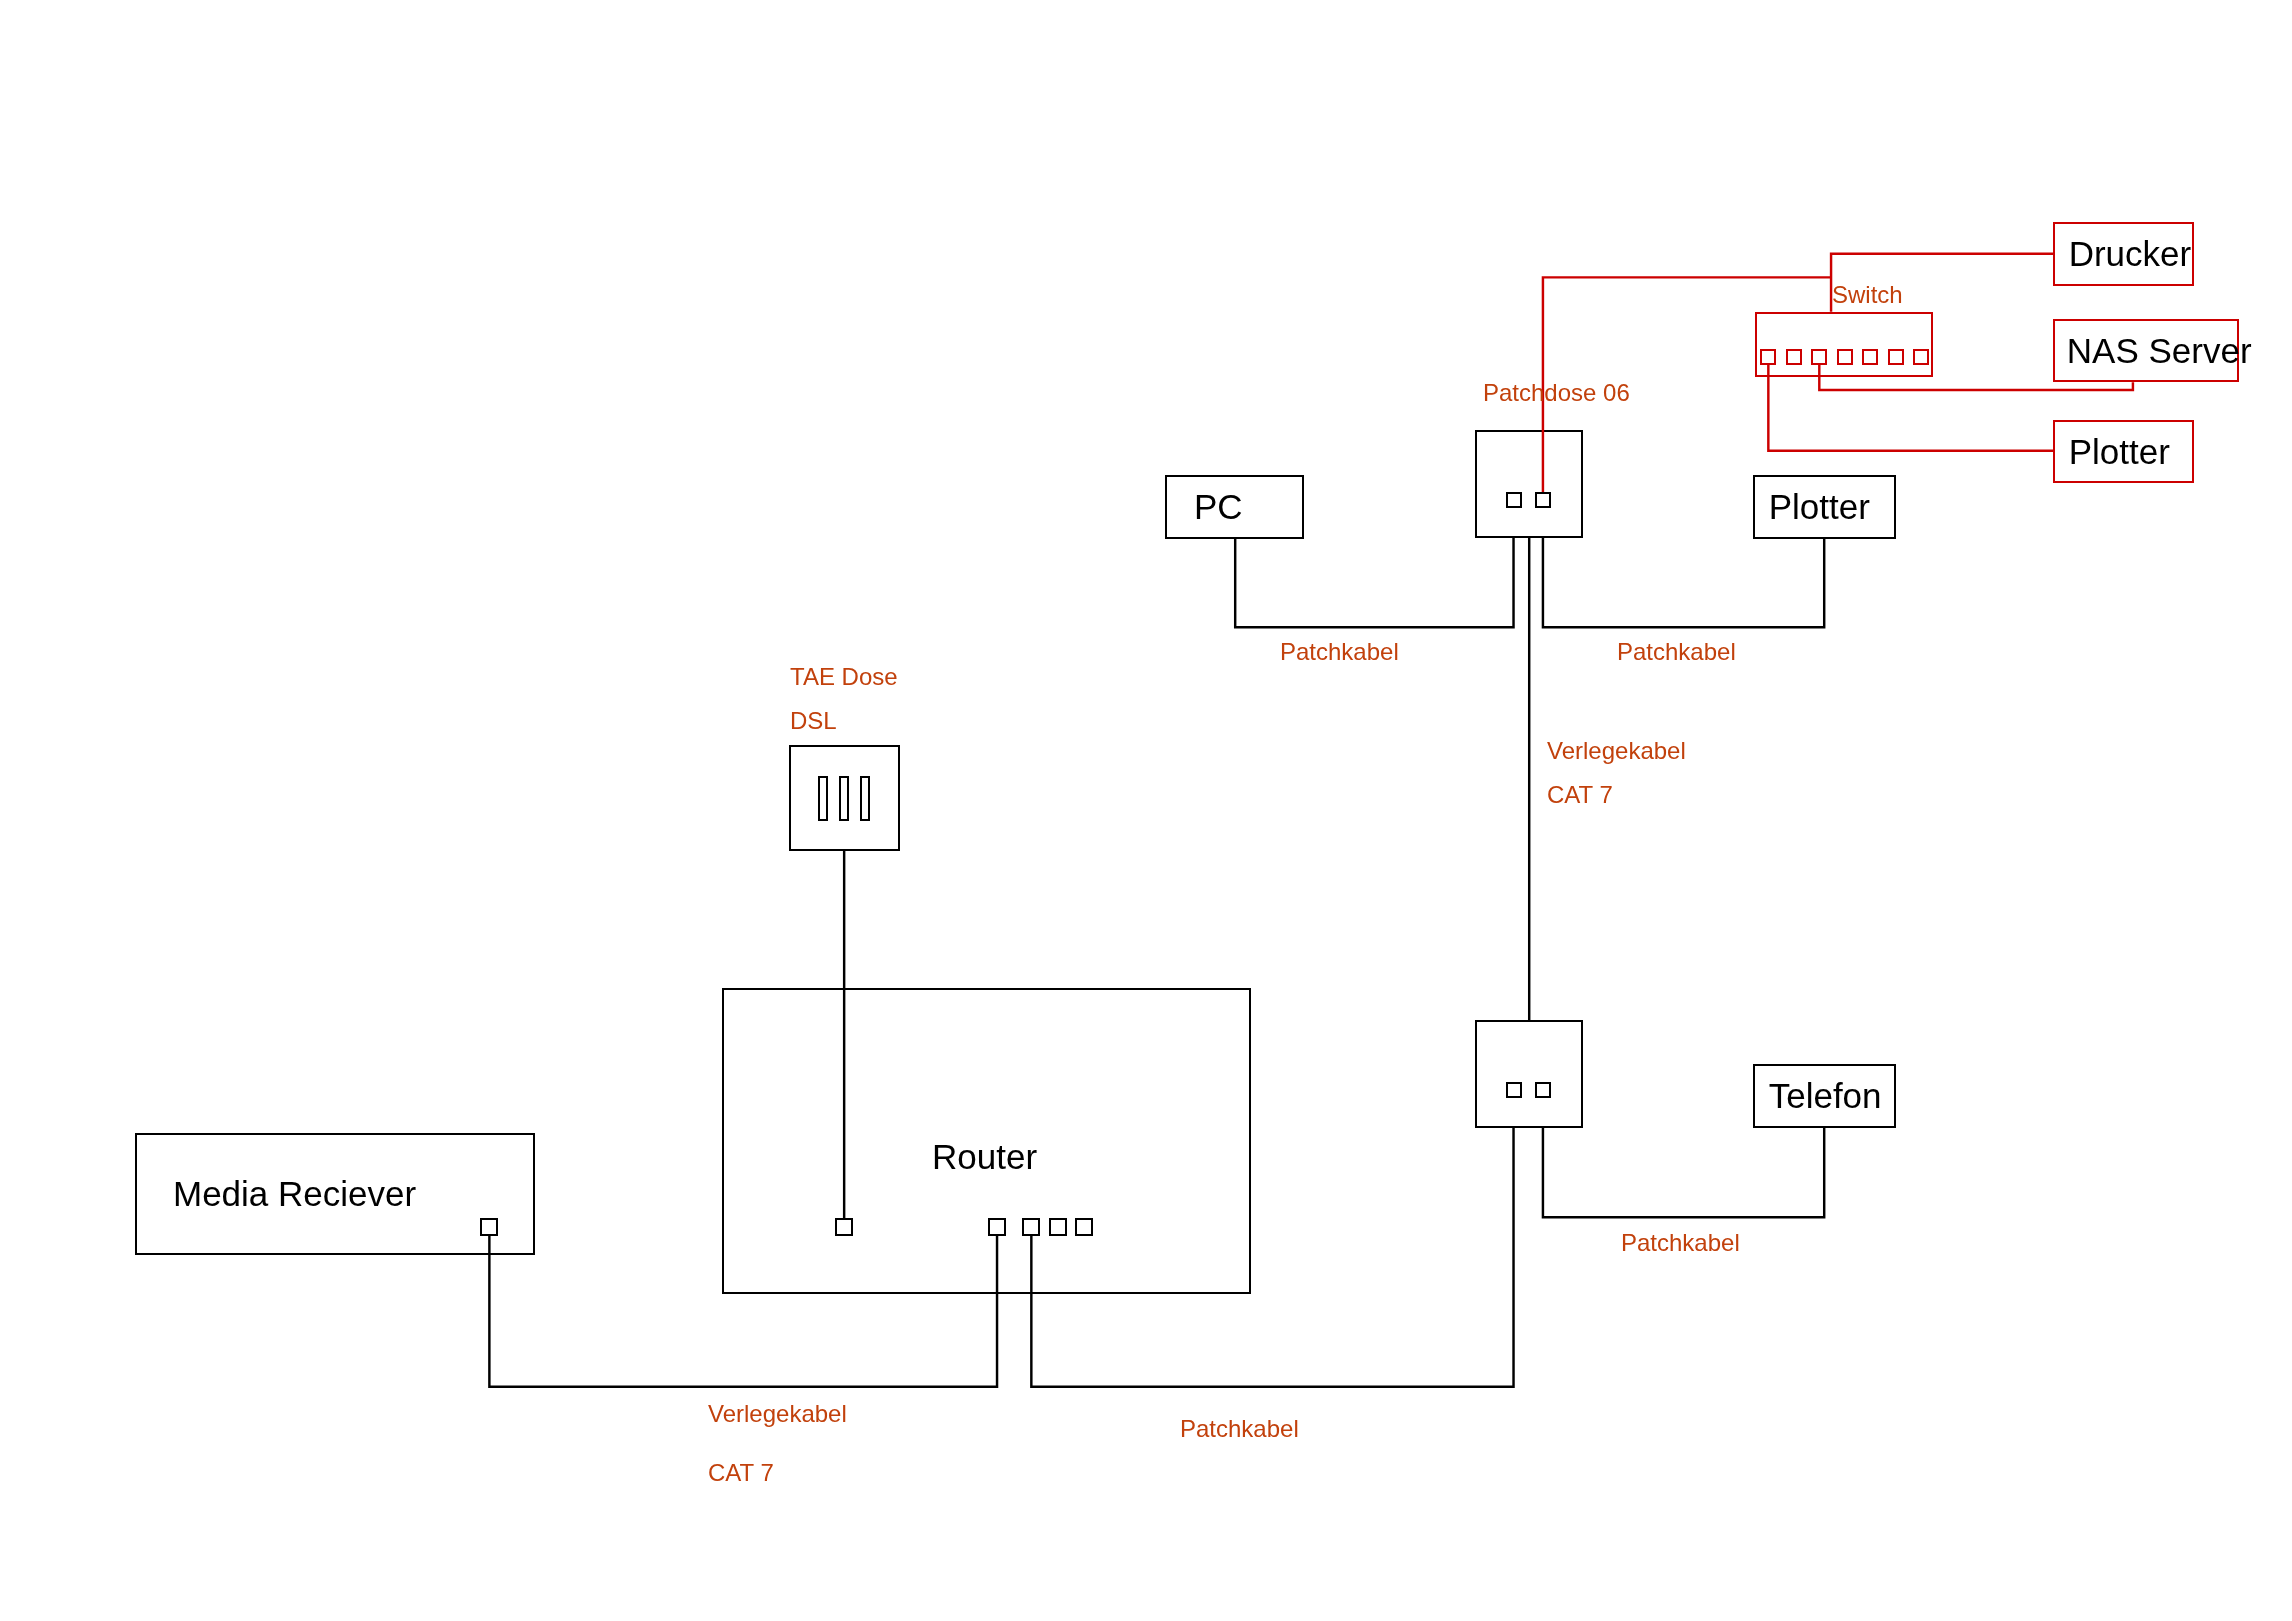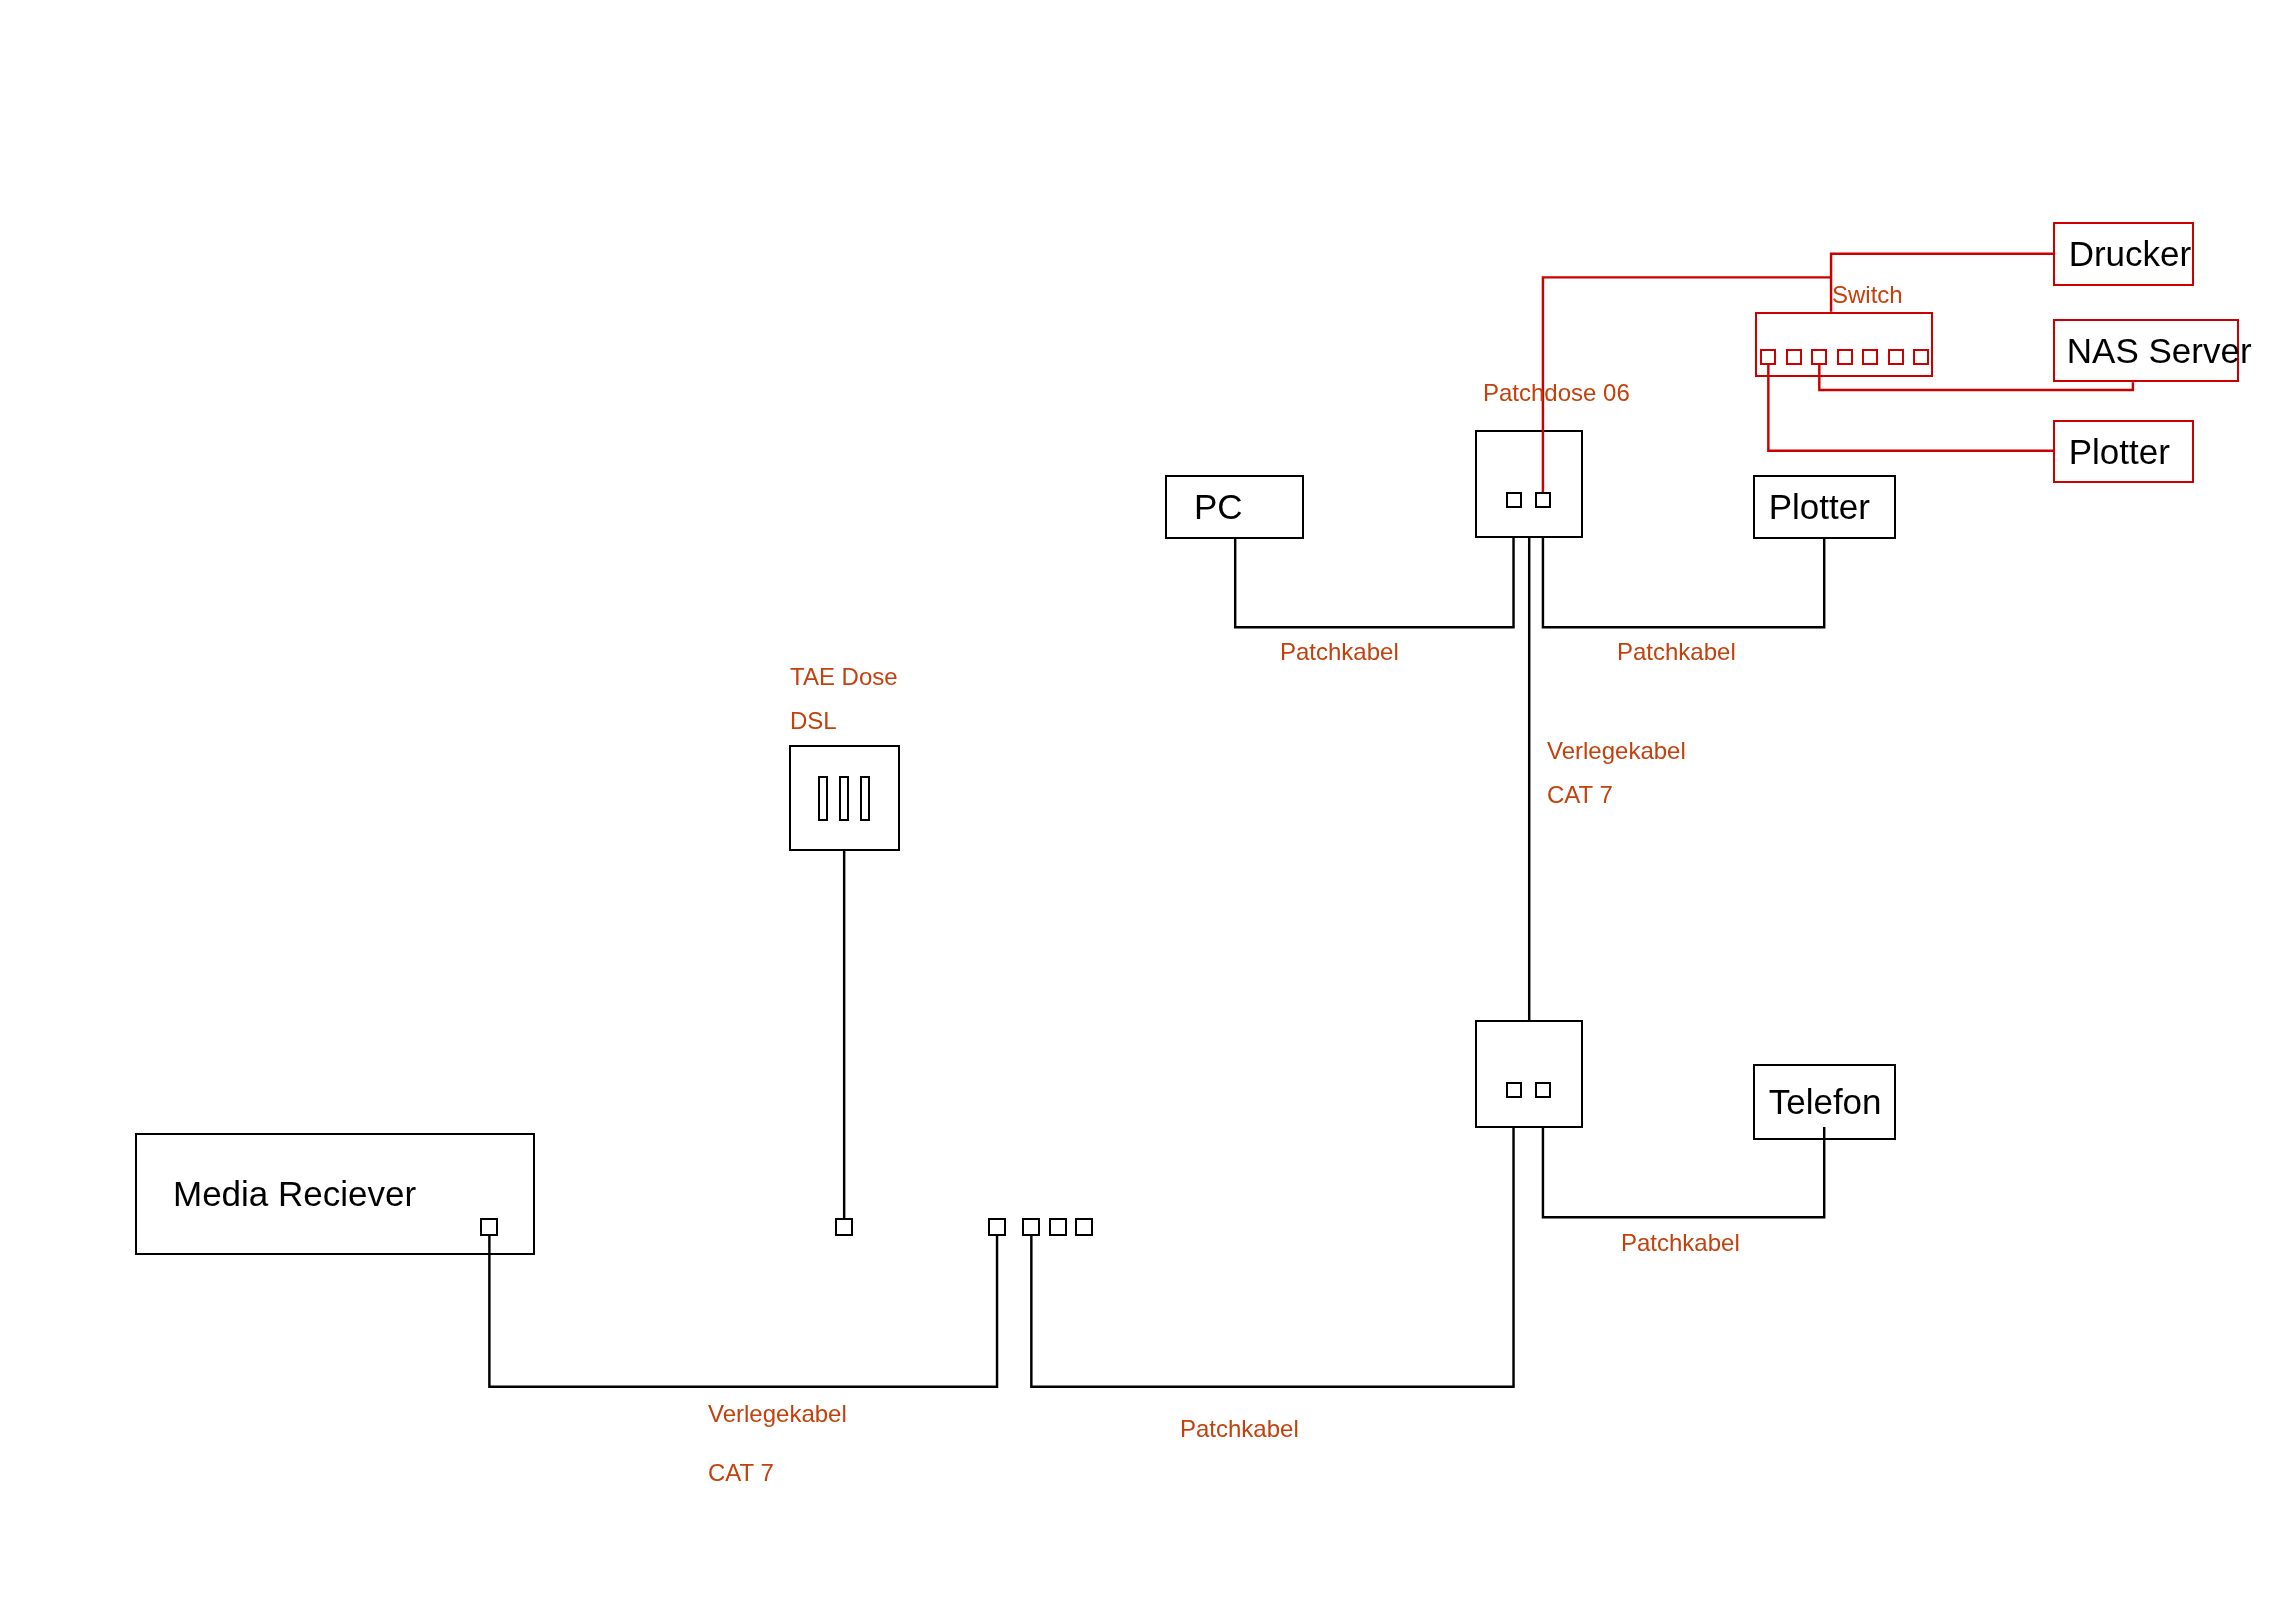--- a/index.html
+++ b/index.html
@@ -25,20 +25,23 @@
 <body>
 
 <div class="canvas">
 
   <div class="node" style="left:135px;top:1133px;width:400px;height:122px">
     <span class="nlabel" style="padding-left:36px">Media Reciever</span>
   </div>
 
   <div class="node" style="left:789px;top:745px;width:111px;height:106px"></div>
 
+  <div class="node" style="left:722px;top:988px;width:529px;height:306px">
+    <span class="abs-label" style="left:208px;top:147px">Router</span>
+  </div>
 
   <div class="node" style="left:1165px;top:475px;width:139px;height:64px">
     <span class="nlabel" style="padding-left:27px">PC</span>
   </div>
 
   <div class="node" style="left:1475px;top:430px;width:108px;height:108px"></div>
 
   <div class="node" style="left:1753px;top:475px;width:143px;height:64px">
     <span class="nlabel" style="padding-left:13.7px">Plotter</span>
   </div>
@@ -52,21 +55,21 @@
   <div class="node red" style="left:2053px;top:319px;width:186px;height:63px">
     <span class="nlabel" style="padding-left:11.8px">NAS Server</span>
   </div>
 
   <div class="node red" style="left:2053px;top:420px;width:141px;height:63px">
     <span class="nlabel" style="padding-left:13.7px">Plotter</span>
   </div>
 
   <div class="node" style="left:1475px;top:1020px;width:108px;height:108px"></div>
 
-  <div class="node" style="left:1753px;top:1064px;width:143px;height:76px">
+  <div class="node" style="left:1753px;top:1064px;width:143px;height:64px">
     <span class="nlabel" style="padding-left:13.7px">Telefon</span>
   </div>
 
   <svg class="lines" width="2293" height="1621" viewBox="0 0 2339 1654">
     <polyline class="lk" points="861,868 861,1252"></polyline>
     <polyline class="lk" points="499,1258 499,1415 1017,1415 1017,1258"></polyline>
     <polyline class="lk" points="1052,1258 1052,1415 1544,1415 1544,1149"></polyline>
     <polyline class="lk" points="1260,548 1260,640 1544,640 1544,547"></polyline>
     <polyline class="lk" points="1574,547 1574,640 1861,640 1861,548"></polyline>
     <polyline class="lk" points="1560,548 1560,1042"></polyline>

